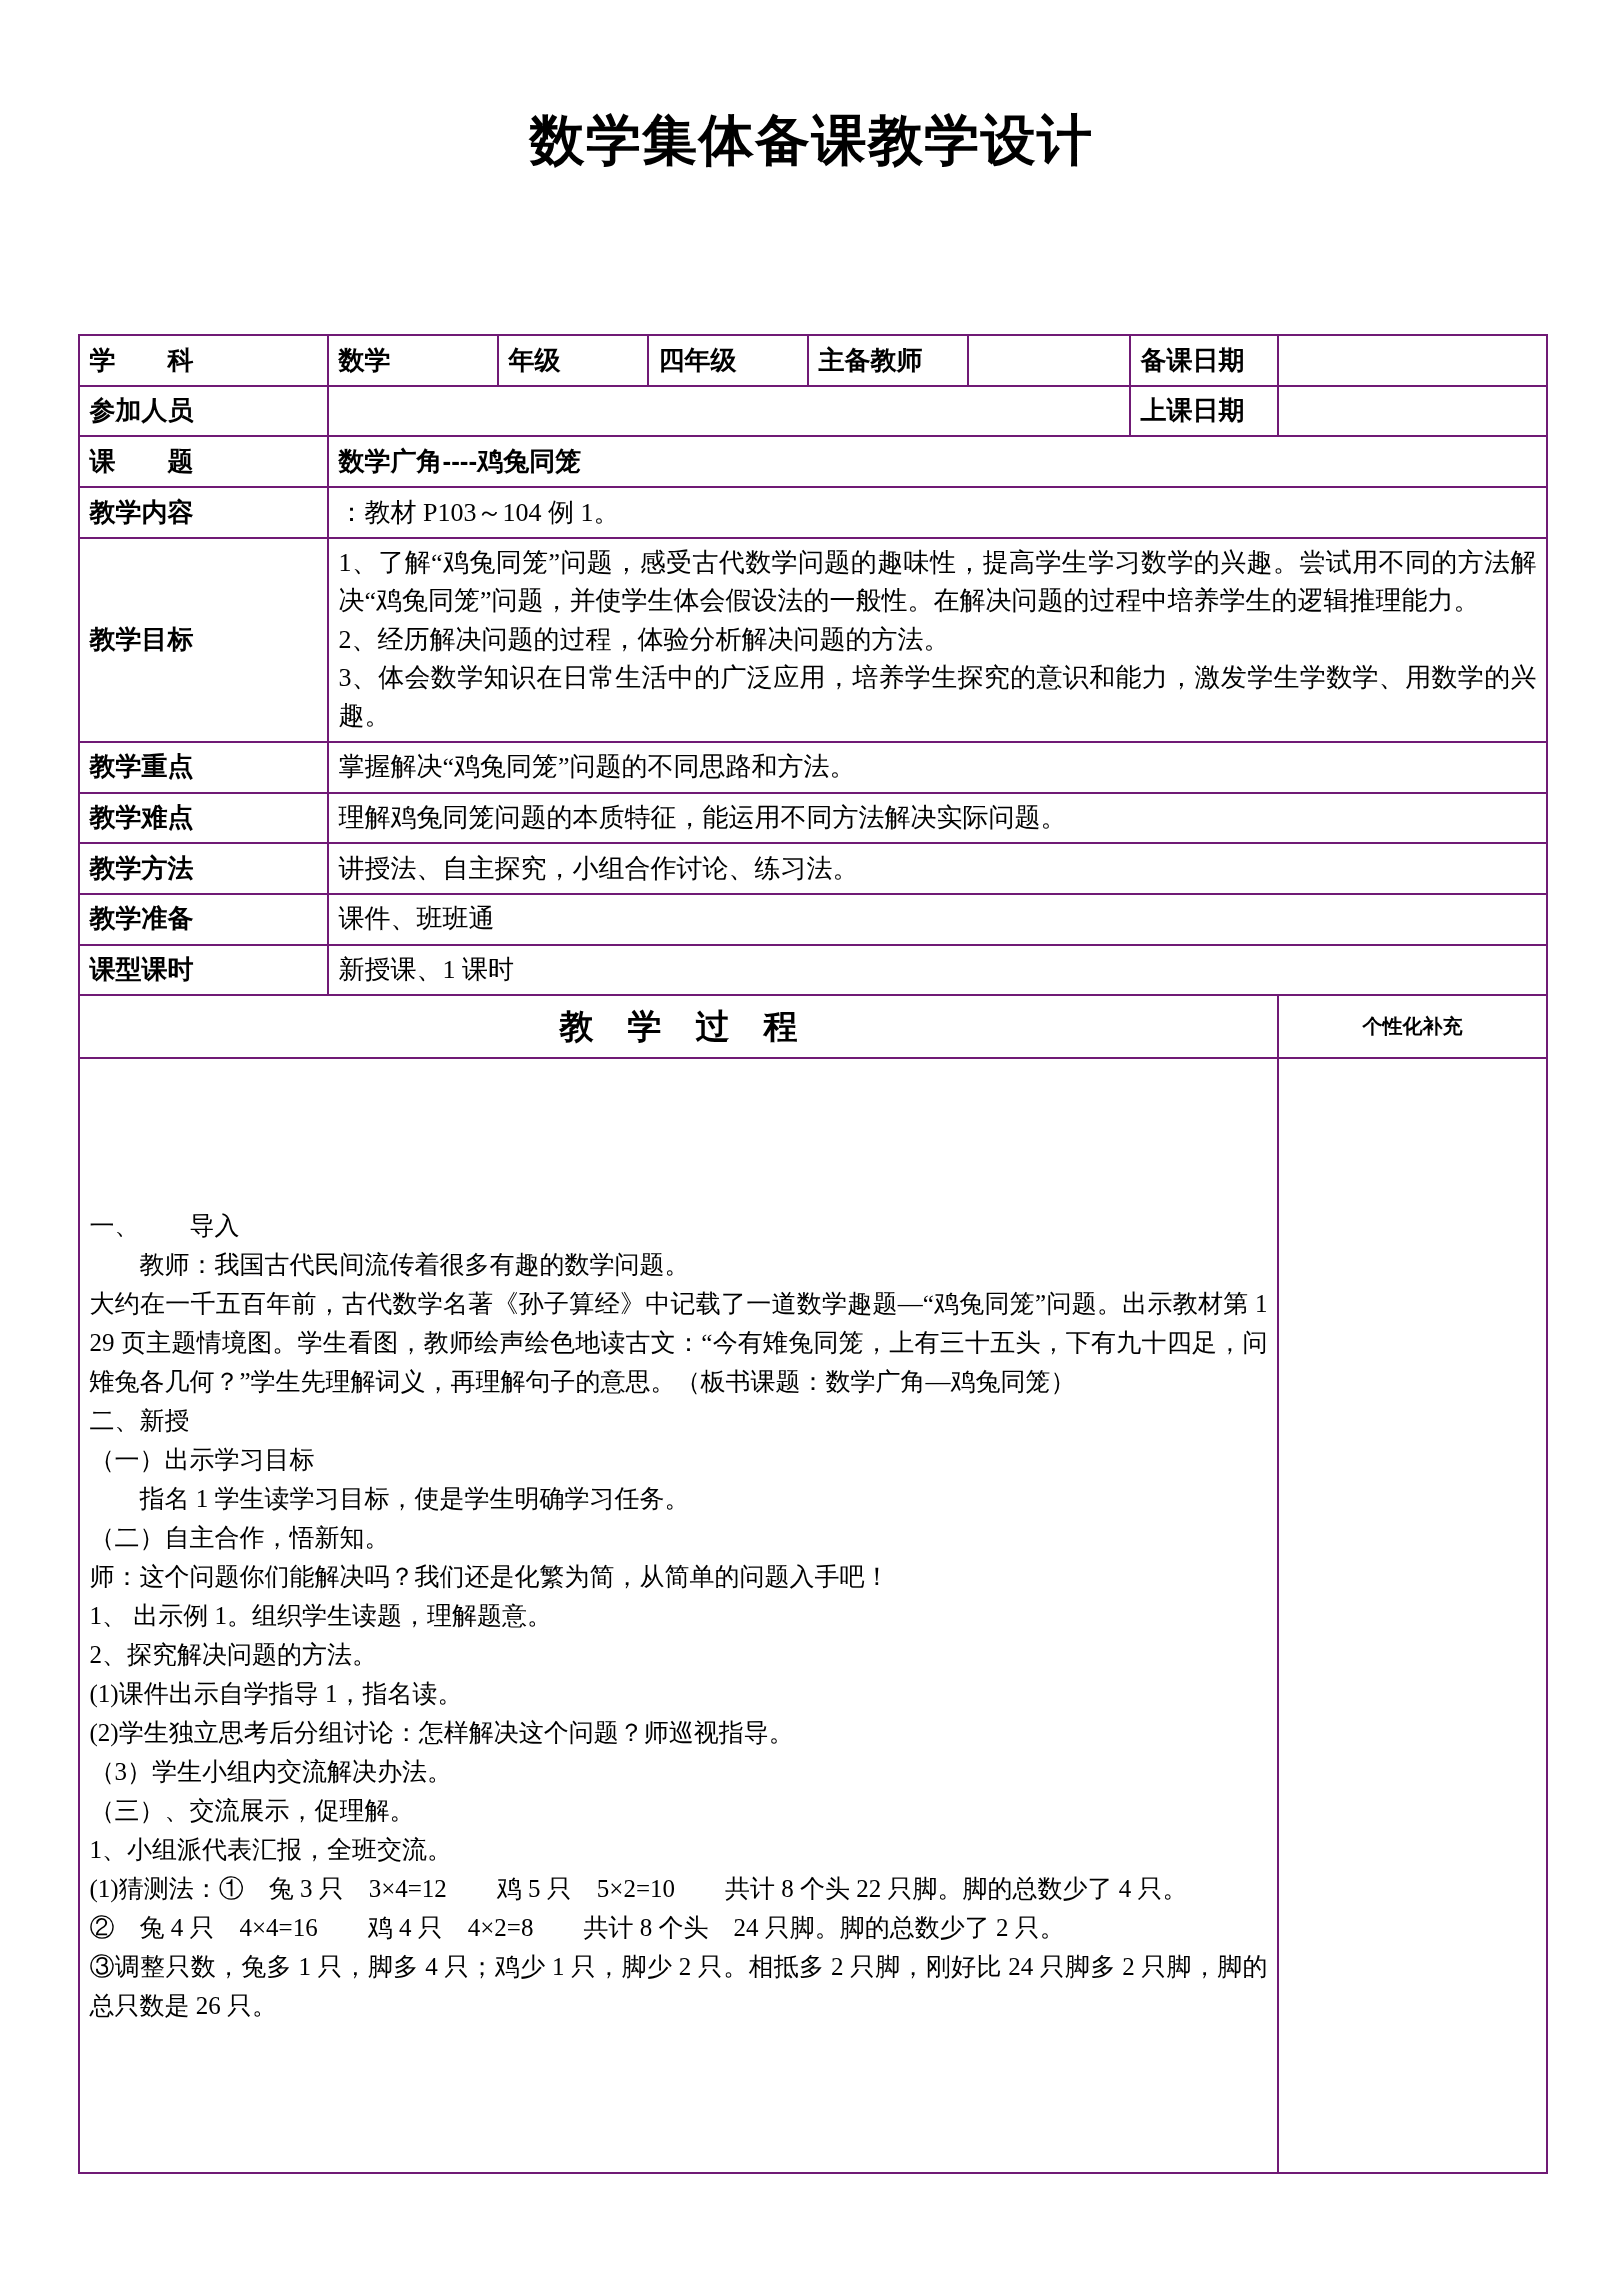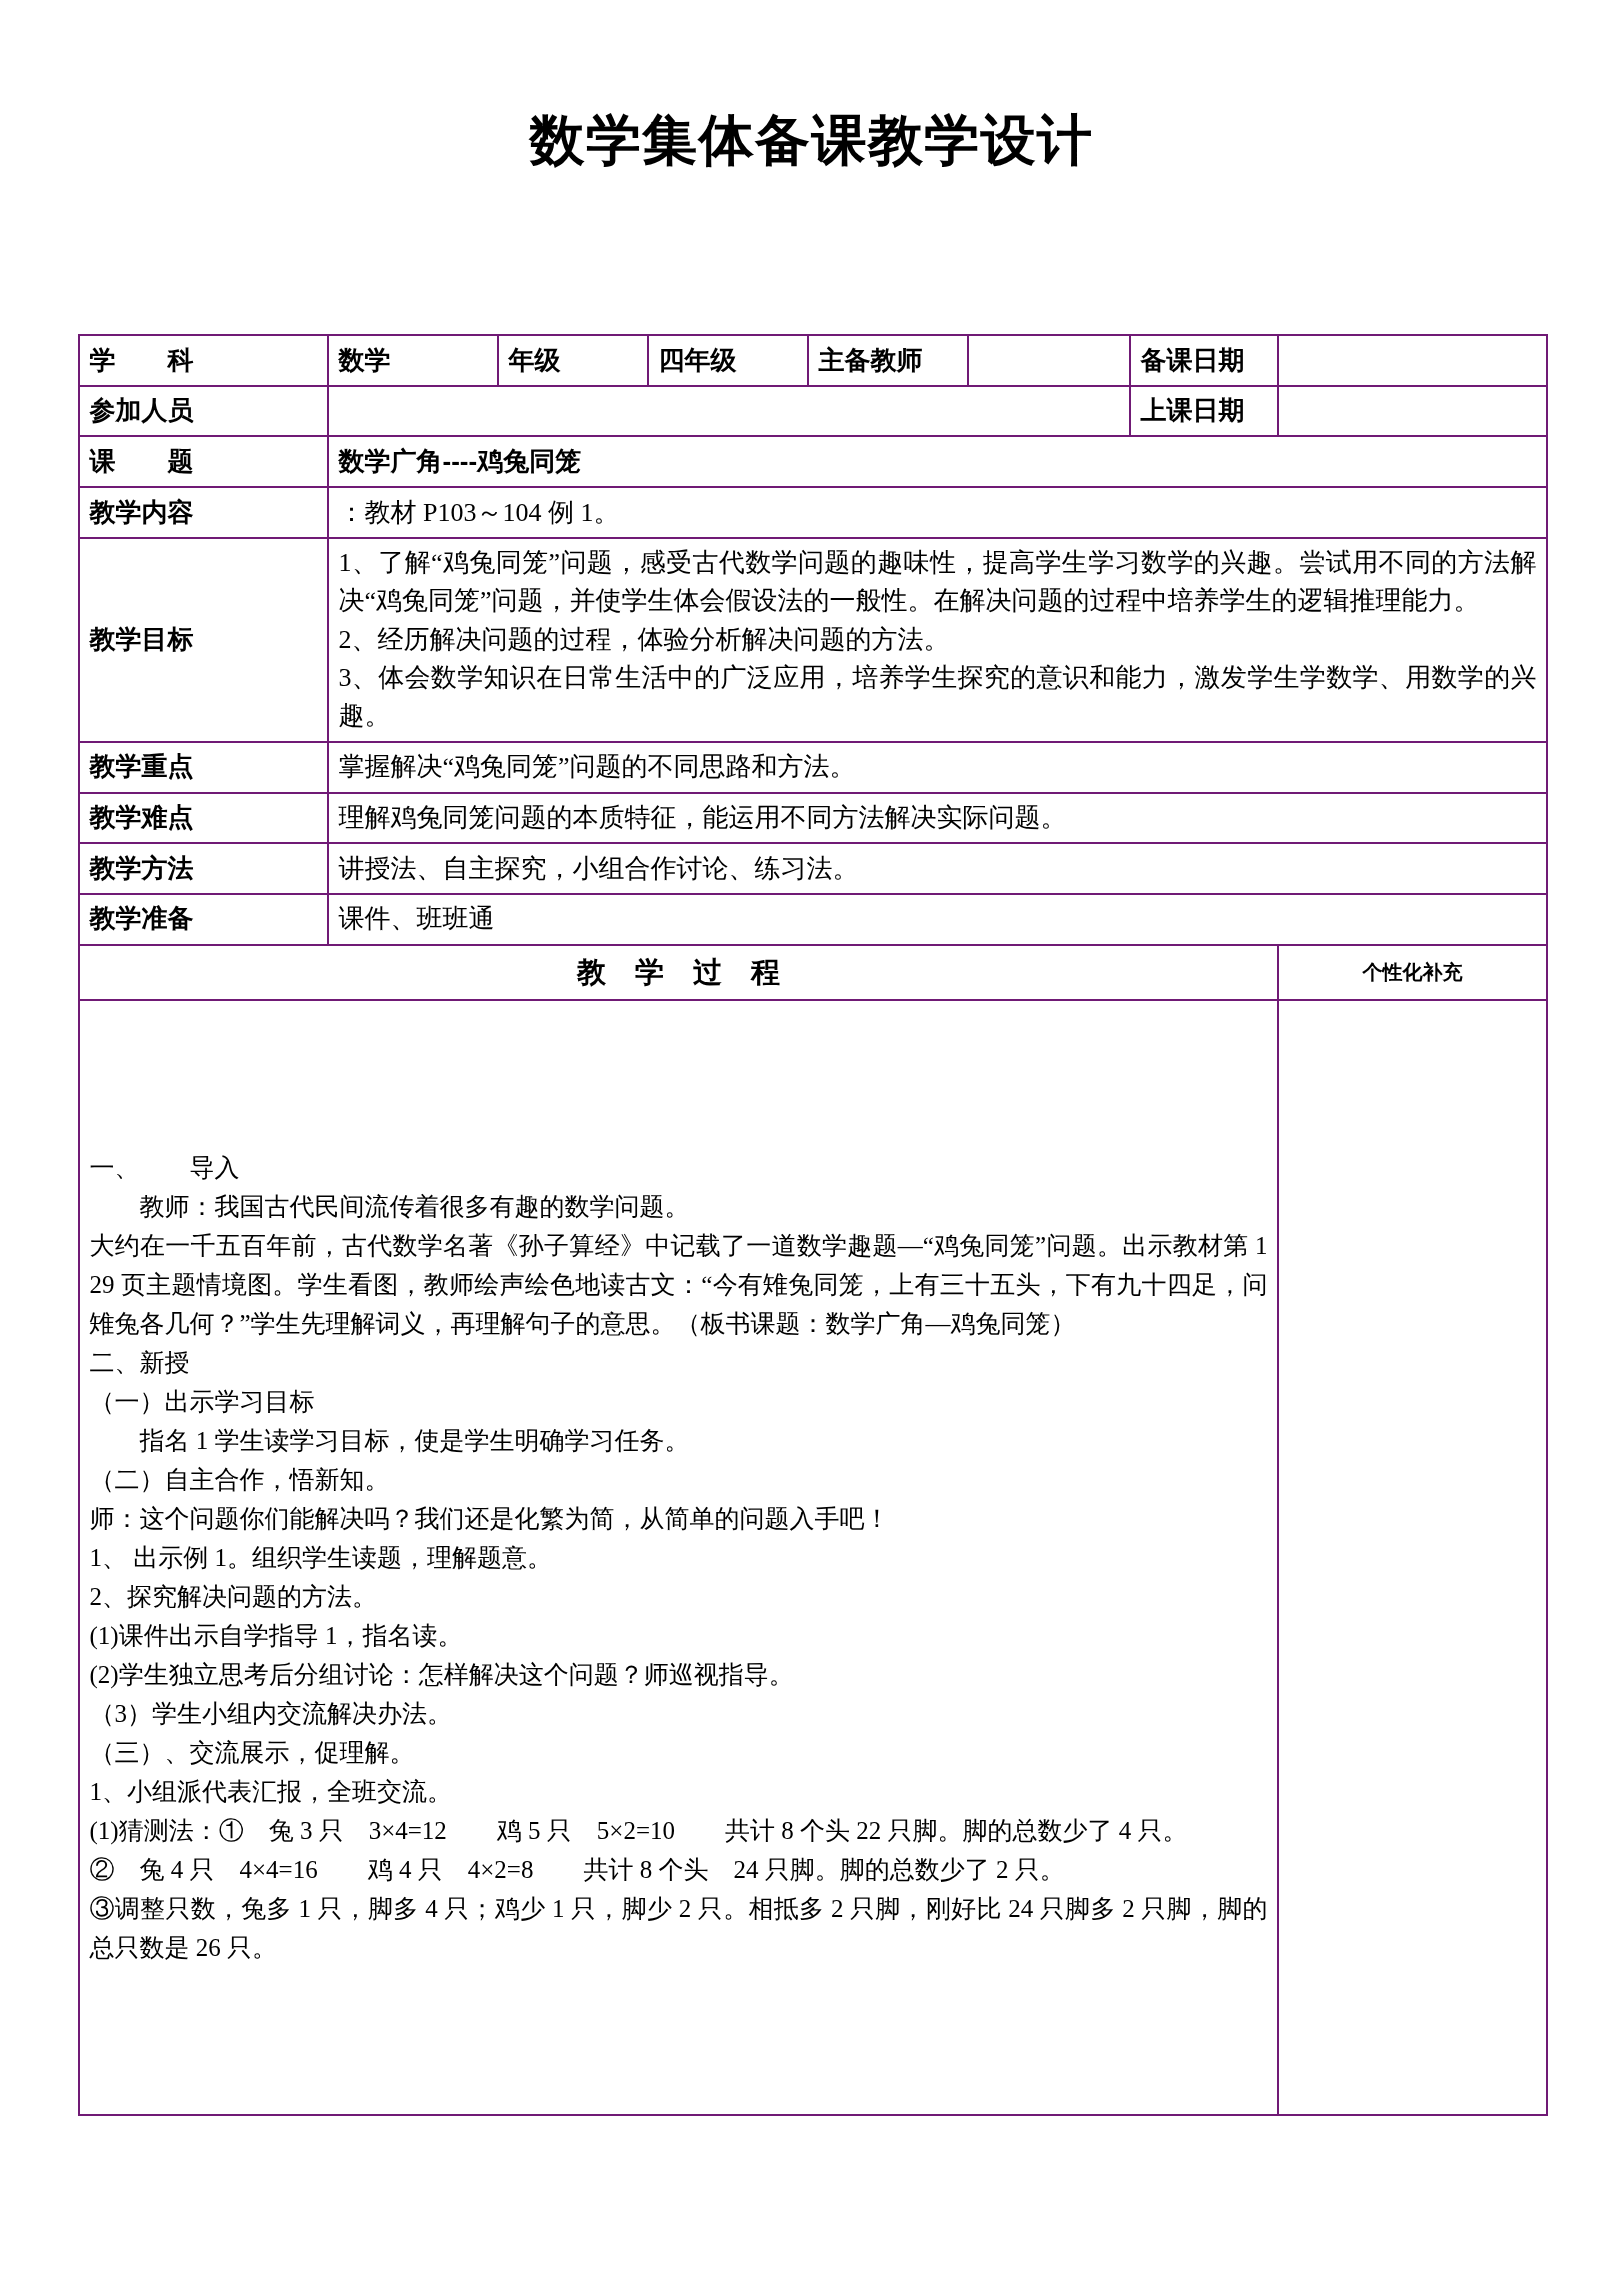--- a/index.html
+++ b/index.html
@@ -52,21 +52,21 @@
   tr.r-simple { height: 46px; }
   tr.r-objectives td { vertical-align: middle; }
   .objective-item {
     line-height: 1.47;
     text-align: justify;
   }
   td.process-header {
     text-align: center;
     font-weight: 700;
     font-family: "Liberation Sans", sans-serif;
-    font-size: 29px;
+    font-size: 34px;
     height: 49px;
   }
   td.side-header {
     text-align: center;
     font-weight: 700;
     font-family: "Liberation Sans", sans-serif;
     font-size: 20px;
   }
   tr.r-process-body { height: 1115px; }
   td.process-cell {
@@ -152,20 +152,24 @@
       <tr class="r-simple">
         <td class="lbl">教学方法</td>
         <td colspan="7">讲授法、自主探究，小组合作讨论、练习法。</td>
       </tr>
 
       <tr class="r-simple">
         <td class="lbl">教学准备</td>
         <td colspan="7">课件、班班通</td>
       </tr>
 
+      <tr class="r-simple">
+        <td class="lbl">课型课时</td>
+        <td colspan="7">新授课、1 课时</td>
+      </tr>
 
       <tr>
         <td colspan="7" class="process-header">教　学　过　程</td>
         <td class="side-header">个性化补充</td>
       </tr>
 
       <tr class="r-process-body">
         <td colspan="7" class="process-cell">
           <div class="process-para">一、　　导入</div>
           <div class="process-para">　　教师：我国古代民间流传着很多有趣的数学问题。</div>

